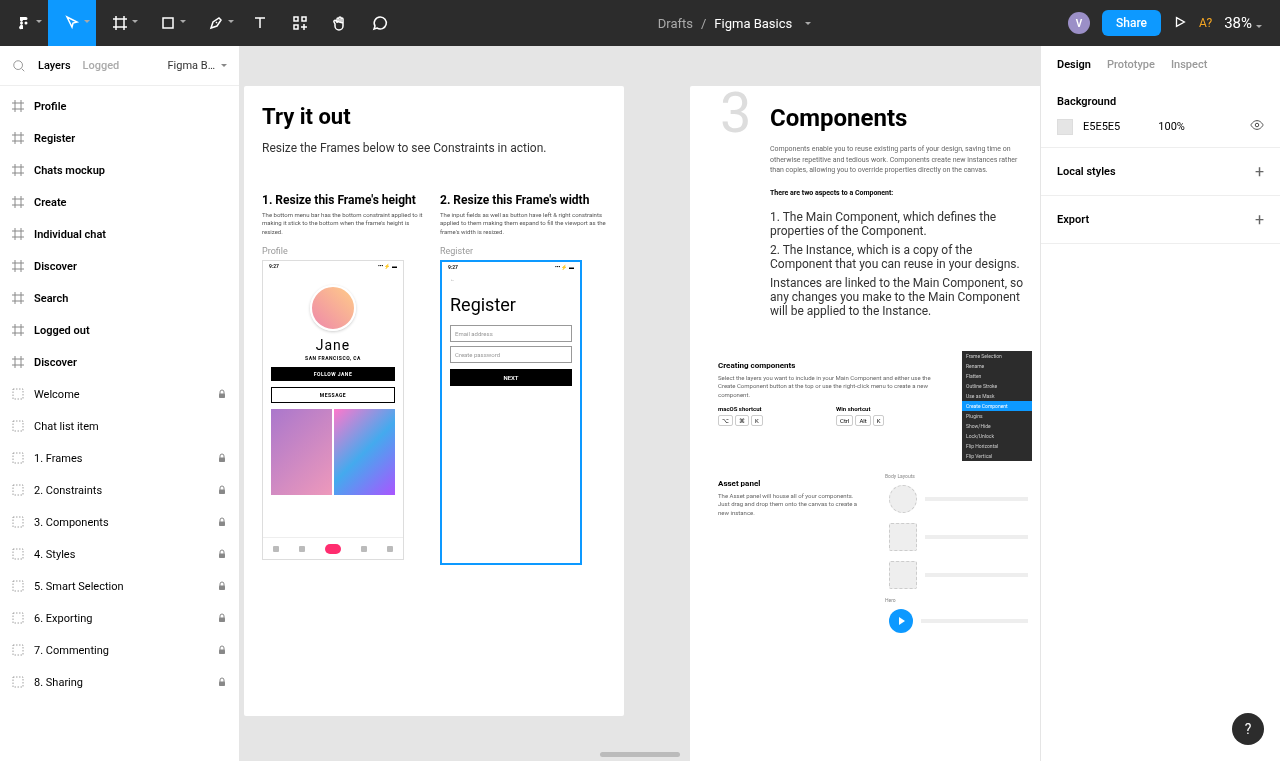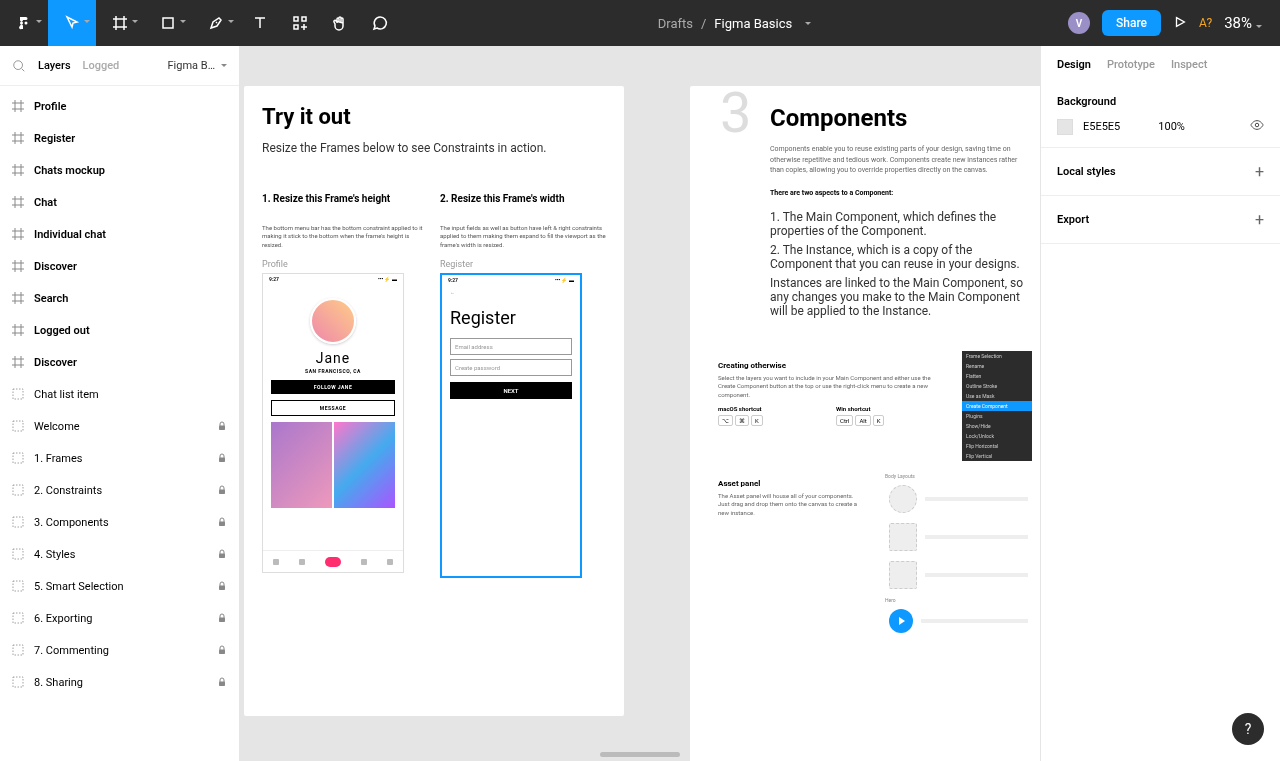--- a/index.html
+++ b/index.html
@@ -39,21 +39,21 @@
 .lock svg{width:10px;height:10px}
 .canvas{flex:1;background:#e5e5e5;position:relative;overflow:hidden}
 .card{position:absolute;background:#fff;border-radius:2px}
 .card1{left:4px;top:40px;width:380px;height:630px}
 .card2{left:450px;top:40px;width:360px;height:770px}
 .ch{padding:18px}
 .ch h2{font-size:22px;font-weight:700;margin-bottom:12px}
 .ch .sub{font-size:12px;color:#333;margin-bottom:20px}
 .cols{display:flex;gap:12px;padding:0 18px}
 .col{flex:1}
-.col h4{font-size:10px;font-weight:700;margin-bottom:20px}
+.col h4{font-size:12px;font-weight:700;margin-bottom:4px}
 .col p{font-size:6px;color:#555;line-height:1.4;margin-bottom:10px}
 .flbl{font-size:9px;color:#999;margin-bottom:4px}
 .frame{background:#fff;border:1px solid #ddd}
 .frame.sel{border:2px solid #0d99ff}
 .f1{width:142px;height:300px}
 .f2{width:142px;height:305px}
 .sbar{height:12px;display:flex;justify-content:space-between;padding:2px 6px;font-size:5px;font-weight:600}
 .pimg{width:46px;height:46px;border-radius:50%;background:linear-gradient(45deg,#e8a,#fc8);margin:12px auto 6px;border:2px solid #fff;box-shadow:0 1px 3px rgba(0,0,0,0.2)}
 .pname{text-align:center;font-size:14px;font-weight:400;letter-spacing:1px}
 .ploc{text-align:center;font-size:5px;font-weight:700;margin-top:2px;letter-spacing:0.5px}
@@ -219,21 +219,21 @@
         <div class="litem bold">
           <span class="lic"><svg viewBox="0 0 12 12" fill="none" stroke="currentColor" stroke-width="1">
               <path d="M3 0v12M9 0v12M0 3h12M0 9h12"></path>
             </svg></span>
           <span>Chats mockup</span>
         </div>
         <div class="litem bold">
           <span class="lic"><svg viewBox="0 0 12 12" fill="none" stroke="currentColor" stroke-width="1">
               <path d="M3 0v12M9 0v12M0 3h12M0 9h12"></path>
             </svg></span>
-          <span>Chat</span>
+          <span>Create</span>
         </div>
         <div class="litem bold">
           <span class="lic"><svg viewBox="0 0 12 12" fill="none" stroke="currentColor" stroke-width="1">
               <path d="M3 0v12M9 0v12M0 3h12M0 9h12"></path>
             </svg></span>
           <span>Individual chat</span>
         </div>
         <div class="litem bold">
           <span class="lic"><svg viewBox="0 0 12 12" fill="none" stroke="currentColor" stroke-width="1">
               <path d="M3 0v12M9 0v12M0 3h12M0 9h12"></path>
@@ -255,31 +255,31 @@
         <div class="litem bold">
           <span class="lic"><svg viewBox="0 0 12 12" fill="none" stroke="currentColor" stroke-width="1">
               <path d="M3 0v12M9 0v12M0 3h12M0 9h12"></path>
             </svg></span>
           <span>Discover</span>
         </div>
         <div class="litem">
           <span class="lic"><svg viewBox="0 0 12 12" fill="none" stroke="currentColor" stroke-width="0.8">
               <rect x="1" y="1" width="10" height="10" stroke-dasharray="1.5 1.5"></rect>
             </svg></span>
+          <span>Welcome</span>
+          <span class="lock"><svg viewBox="0 0 10 10" fill="currentColor">
+              <rect x="2" y="4.5" width="6" height="4.5" rx="0.8"></rect>
+              <path d="M3 5V3a2 2 0 014 0v2" fill="none" stroke="currentColor" stroke-width="1"></path>
+            </svg></span>
+        </div>
+        <div class="litem">
+          <span class="lic"><svg viewBox="0 0 12 12" fill="none" stroke="currentColor" stroke-width="0.8">
+              <rect x="1" y="1" width="10" height="10" stroke-dasharray="1.5 1.5"></rect>
+            </svg></span>
           <span>Chat list item</span>
-        </div>
-        <div class="litem">
-          <span class="lic"><svg viewBox="0 0 12 12" fill="none" stroke="currentColor" stroke-width="0.8">
-              <rect x="1" y="1" width="10" height="10" stroke-dasharray="1.5 1.5"></rect>
-            </svg></span>
-          <span>Welcome</span>
-          <span class="lock"><svg viewBox="0 0 10 10" fill="currentColor">
-              <rect x="2" y="4.5" width="6" height="4.5" rx="0.8"></rect>
-              <path d="M3 5V3a2 2 0 014 0v2" fill="none" stroke="currentColor" stroke-width="1"></path>
-            </svg></span>
         </div>
         <div class="litem">
           <span class="lic"><svg viewBox="0 0 12 12" fill="none" stroke="currentColor" stroke-width="0.8">
               <rect x="1" y="1" width="10" height="10" stroke-dasharray="1.5 1.5"></rect>
             </svg></span>
           <span>1. Frames</span>
           <span class="lock"><svg viewBox="0 0 10 10" fill="currentColor">
               <rect x="2" y="4.5" width="6" height="4.5" rx="0.8"></rect>
               <path d="M3 5V3a2 2 0 014 0v2" fill="none" stroke="currentColor" stroke-width="1"></path>
             </svg></span>
@@ -415,21 +415,21 @@
       <div class="ch2">
         <h2>Components</h2>
         <div class="bd">Components enable you to reuse existing parts of your design, saving time on otherwise repetitive and tedious work. Components create new instances rather than copies, allowing you to override properties directly on the canvas.</div>
         <div class="bd"><b>There are two aspects to a Component:</b></div>
         <div class="inst">1. The Main Component, which defines the properties of the Component.</div>
         <div class="inst">2. The Instance, which is a copy of the Component that you can reuse in your designs.</div>
         <div class="inst">Instances are linked to the Main Component, so any changes you make to the Main Component will be applied to the Instance.</div>
       </div>
       <div class="ex">
         <div class="excard">
-          <h5>Creating otherwise</h5>
+          <h5>Creating components</h5>
           <p>Select the layers you want to include in your Main Component and either use the Create Component button at the top or use the right-click menu to create a new component.</p>
           <div class="kbr">
             <div class="kbc">
                 <div class="kl">macOS shortcut</div>
                 <div id="mackeys"><span class="kb">⌥</span><span class="kb">⌘</span><span class="kb">K</span></div>
               </div>
             <div class="kbc">
                 <div class="kl">Win shortcut</div>
                 <div id="winkeys"><span class="kb">Ctrl</span><span class="kb">Alt</span><span class="kb">K</span></div>
               </div>

